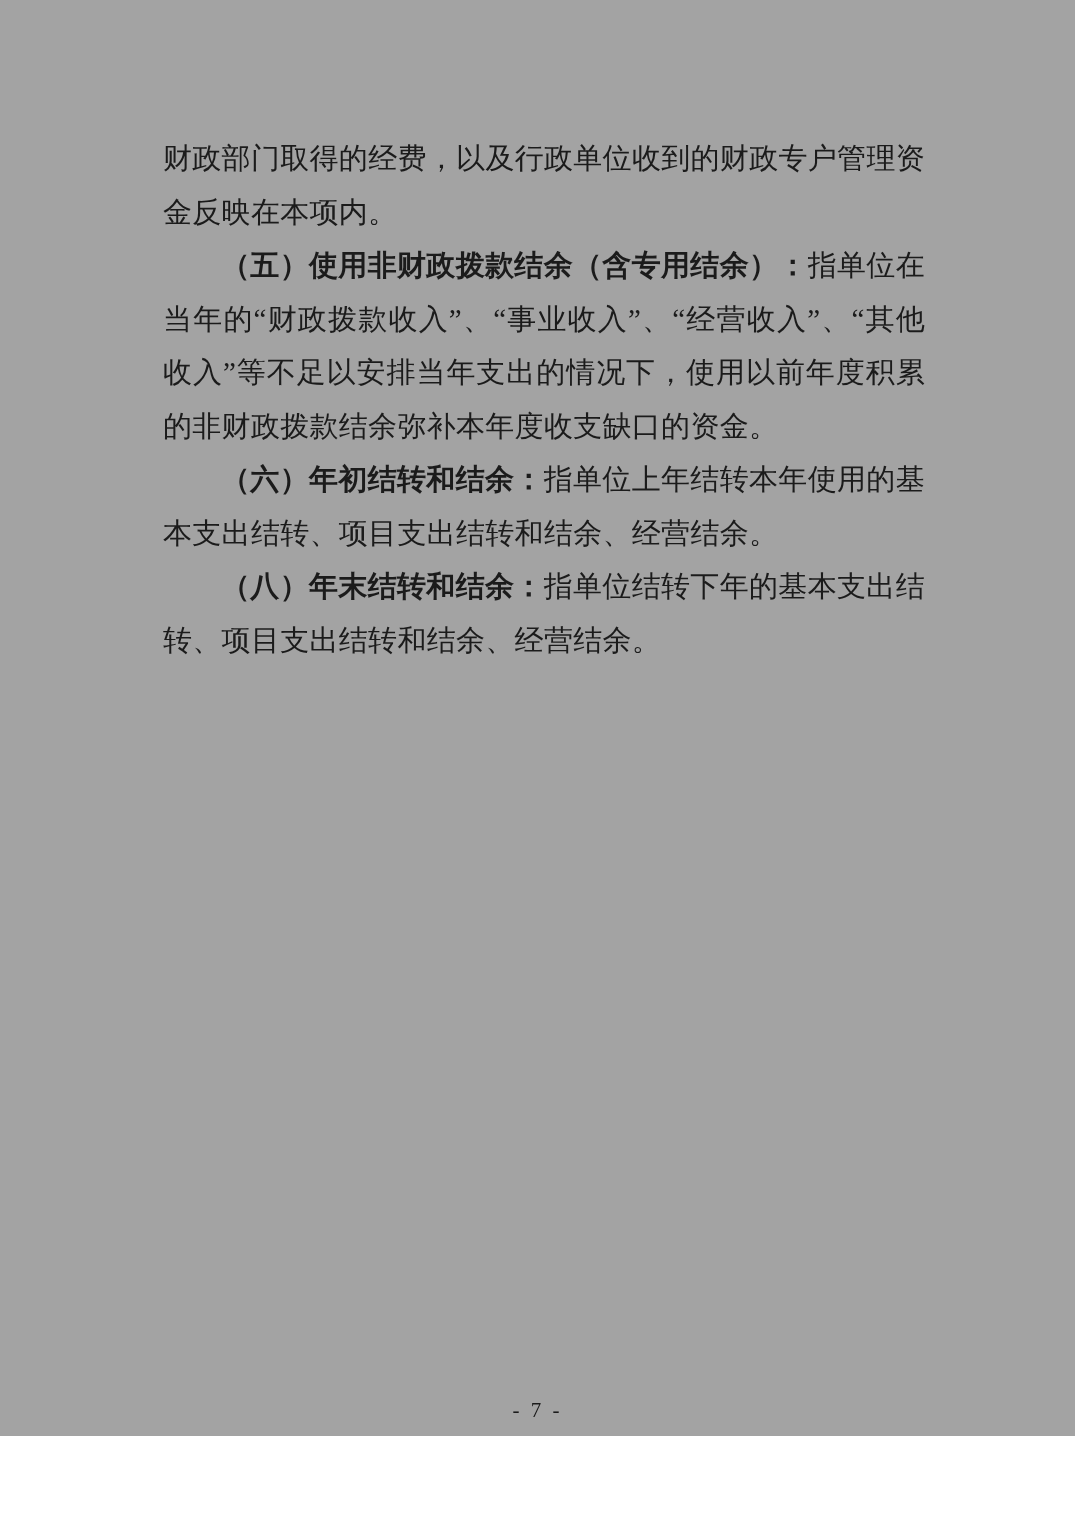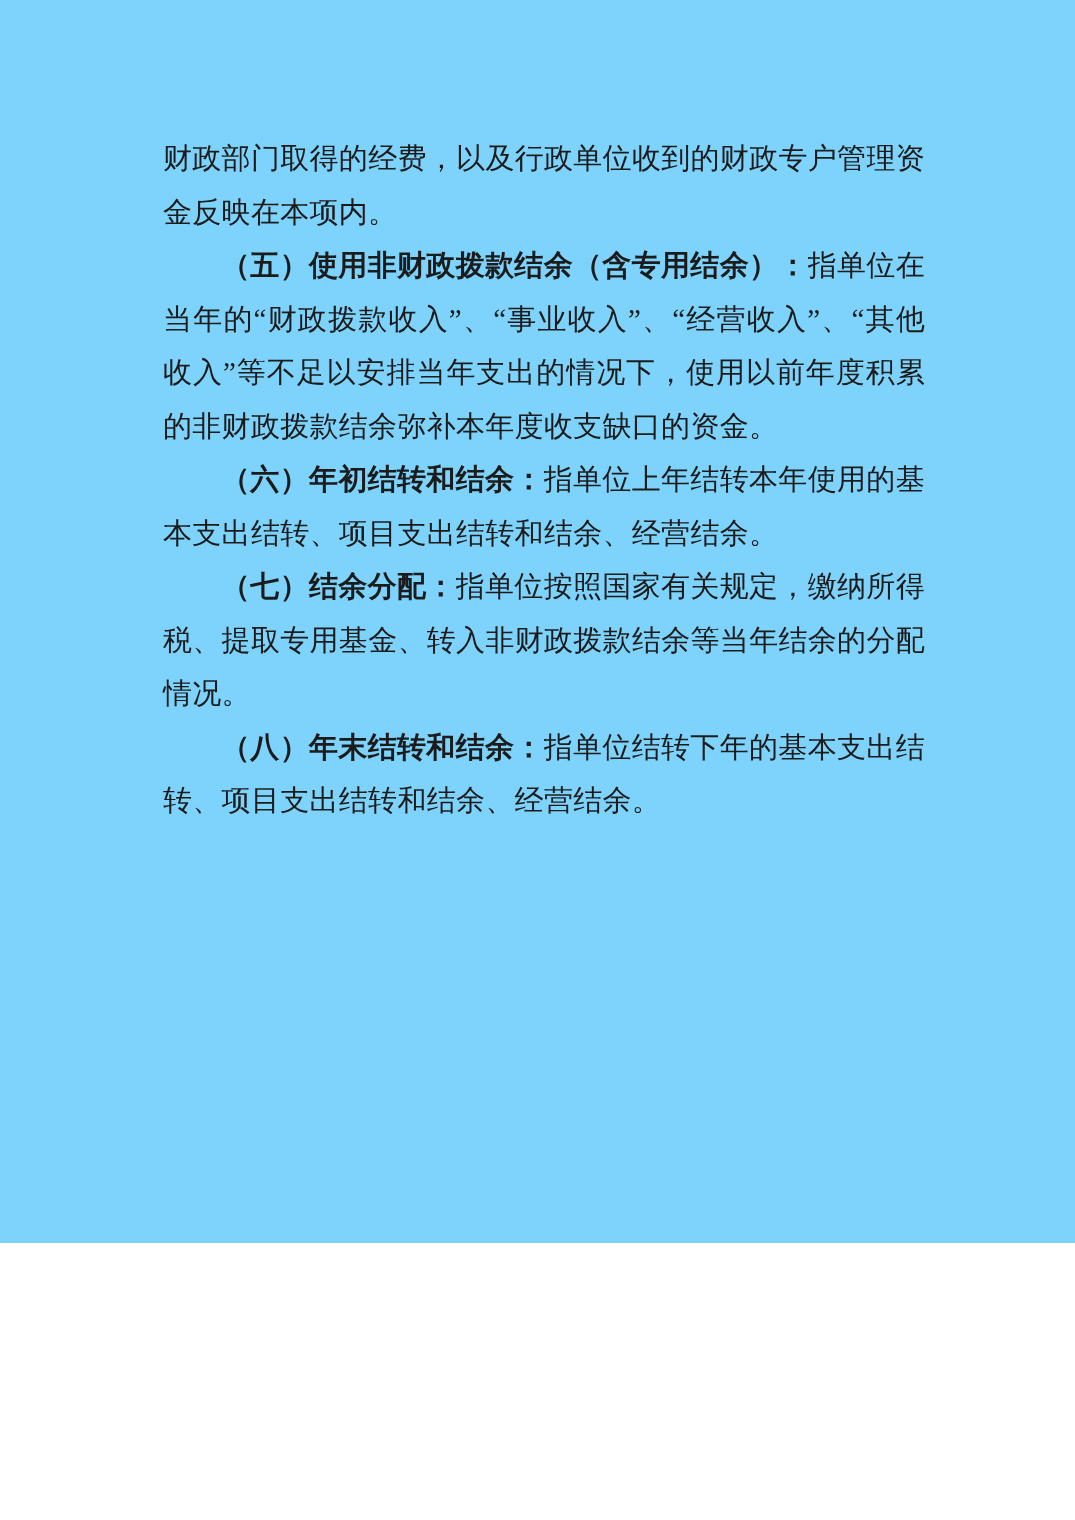--- a/index.html
+++ b/index.html
@@ -3,22 +3,22 @@
 <meta charset="utf-8">
 <style>
   html, body {
     margin: 0;
     padding: 0;
     background: #ffffff;
   }
   .page {
     position: relative;
     width: 1075px;
-    height: 1243px;
-    background: #7dd3fc;
+    height: 1436px;
+    background: #a3a3a3;
     font-family: "Liberation Serif", serif;
     color: #1b1b1b;
     overflow: hidden;
   }
   .content {
     position: absolute;
     left: 163px;
     top: 132px;
     width: 762px;
     font-size: 29px;
@@ -51,17 +51,16 @@
   }
 </style>
 </head>
 <body>
 
 <div class="page">
   <div class="content">
     <p class="no-indent"><b></b><span>财政部门取得的经费，以及行政单位收到的财政专户管理资金反映在本项内。</span></p>
     <p><b>（五）使用非财政拨款结余（含专用结余）：</b><span>指单位在当年的“财政拨款收入”、“事业收入”、“经营收入”、“其他收入”等不足以安排当年支出的情况下，使用以前年度积累的非财政拨款结余弥补本年度收支缺口的资金。</span></p>
     <p><b>（六）年初结转和结余：</b><span>指单位上年结转本年使用的基本支出结转、项目支出结转和结余、经营结余。</span></p>
-    <p><b>（七）结余分配：</b><span>指单位按照国家有关规定，缴纳所得税、提取专用基金、转入非财政拨款结余等当年结余的分配情况。</span></p>
     <p><b>（八）年末结转和结余：</b><span>指单位结转下年的基本支出结转、项目支出结转和结余、经营结余。</span></p>
   </div>
   <div class="footer">- 7 -</div>
 </div>
 
 </body></html>

